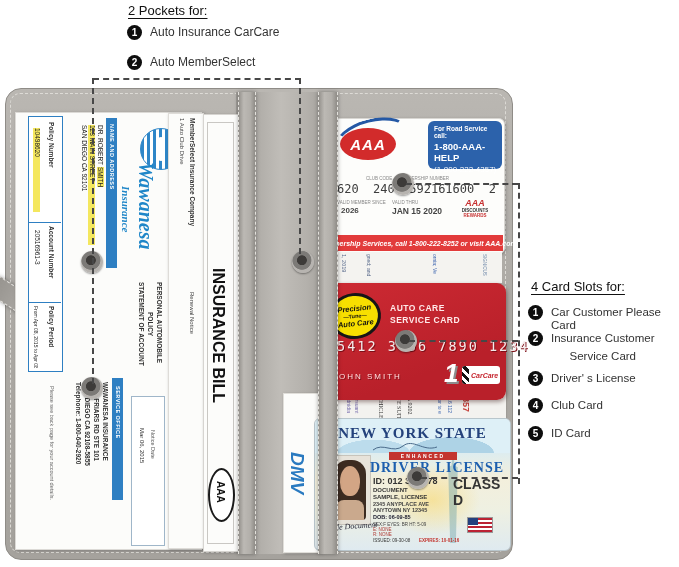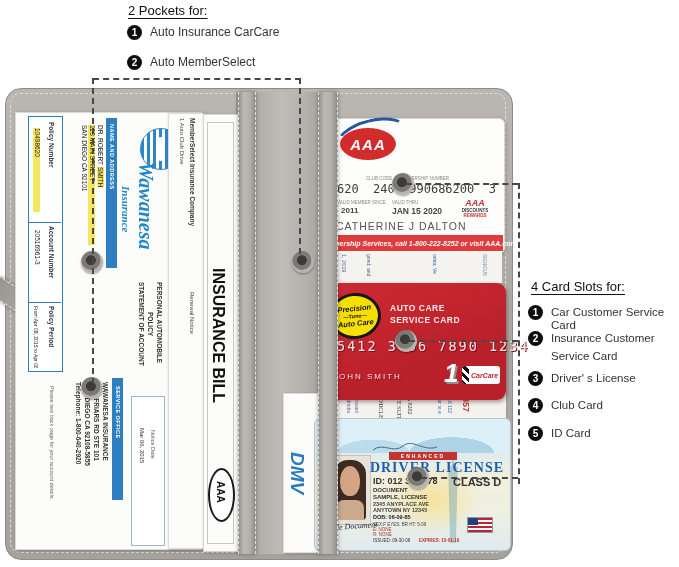--- a/index.html
+++ b/index.html
@@ -116,33 +116,37 @@
   <div class="a vt" style="left:461px;top:392px;height:26px;font-size:9px;font-weight:bold;color:#c4403a;">8857</div>
 
   <div class="a paper" style="left:283px;top:393px;width:36px;height:158px;border:1px solid #e0ded9;"></div>
   <div class="a vt" style="left:288px;top:452px;height:80px;font-size:19px;font-weight:bold;font-style:italic;color:#2a7ac0;">DMV</div>
 
   <div class="a paper card" style="left:333px;top:118px;width:170px;height:134px;background:#fdfdfb;border:1px solid #d8d6d2;"></div>
   <div class="a" style="left:334px;top:119px;width:72px;height:36px;border:3px solid transparent;border-top:3px solid #2458a5;border-radius:50%;transform:rotate(-14deg);"></div>
   <div class="a" style="left:340px;top:128px;width:56px;height:32px;background:#d22b2b;border-radius:50%;display:flex;align-items:center;justify-content:center;">
     <span style="color:#fff;font-weight:bold;font-style:italic;font-size:15px;letter-spacing:1px;">AAA</span>
   </div>
+  <div class="a" style="left:428px;top:121px;width:74px;height:48px;background:#2c62ab;border-radius:6px;color:#fff;padding:4px 0 0 6px;box-sizing:border-box;">
+    <div style="font-size:6.5px;font-weight:bold;">For Road Service call:</div>
+    <div style="font-size:9.5px;font-weight:bold;margin-top:2px;">1-800-AAA-HELP</div>
+    <div style="font-size:8px;margin-top:2px;">(1-800-222-4357)</div>
+  </div>
   <div class="a" style="left:366px;top:176px;font-size:4.5px;color:#888;">CLUB CODE</div>
   <div class="a" style="left:398px;top:176px;font-size:4.5px;color:#888;">MEMBERSHIP NUMBER</div>
-  <div class="a mono" style="left:337px;top:182px;font-size:12px;color:#3c3c3c;white-space:pre;">620  240  990686200  3</div>
+  <div class="a mono" style="left:337px;top:182px;font-size:12px;color:#3c3c3c;white-space:pre;">620  240  592161600  2</div>
   <div class="a" style="left:337px;top:200px;font-size:4.5px;color:#888;">VALID MEMBER SINCE</div>
-  <div class="a" style="left:341px;top:206px;font-size:8px;font-weight:bold;color:#444;">2011</div>
+  <div class="a" style="left:341px;top:206px;font-size:8px;font-weight:bold;color:#444;">2026</div>
   <div class="a" style="left:392px;top:200px;font-size:4.5px;color:#888;">VALID THRU</div>
   <div class="a" style="left:392px;top:206px;font-size:8.5px;font-weight:bold;color:#444;">JAN 15 2020</div>
   <div class="a" style="left:452px;top:198px;width:46px;text-align:center;">
     <div style="font-size:9px;font-weight:bold;font-style:italic;color:#c73030;">AAA</div>
     <div style="font-size:4.5px;font-weight:bold;color:#333;">DISCOUNTS</div>
     <div style="font-size:4.5px;font-weight:bold;color:#c73030;">REWARDS</div>
   </div>
-  <div class="a" style="left:336px;top:220px;font-size:10.5px;color:#555;letter-spacing:1px;">CATHERINE J DALTON</div>
   <div class="a" style="left:333px;top:235px;width:170px;height:16px;background:#e23b3b;display:flex;align-items:center;justify-content:center;">
     <span style="color:#fff;font-size:7px;font-weight:bold;font-style:italic;white-space:nowrap;">Membership Services, call 1-800-222-8252 or visit AAA.com</span>
   </div>
 
   <div class="a" style="left:334px;top:252px;width:168px;height:31px;background:#f4f3f0;"></div>
   <div class="a vt" style="left:340px;top:254px;height:27px;font-size:5.5px;color:#5a6b8c;">1, 2019</div>
   <div class="a vt" style="left:366px;top:254px;height:27px;font-size:5px;color:#5a6b8c;">gned; and</div>
   <div class="a vt" style="left:432px;top:254px;height:27px;font-size:5px;color:#3e66b0;">ornia; Ve</div>
   <div class="a vt" style="left:481px;top:254px;height:27px;font-size:4.5px;color:#6b86a8;">SIGN/CUS</div>
 
@@ -165,40 +169,41 @@
     <div style="width:7px;height:100%;background:repeating-linear-gradient(45deg,#111 0 3px,#fff 3px 6px);"></div>
     <span style="font-size:7px;font-weight:900;font-style:italic;color:#c5232d;margin-left:2px;">CarCare</span>
   </div>
 
   <div class="a card" style="left:314px;top:418px;width:195px;height:131px;overflow:hidden;border:1px solid #b9c6cc;
               background:linear-gradient(180deg,#e8f3f8 0,#d9ecf3 22%,#f3efdc 45%,#eef0e2 70%,#dfeaf0 100%);">
 
     <div style="position:absolute;left:0;top:0;width:100%;height:34px;
                 background:radial-gradient(60px 22px at 30% 100%,#bcdcec 0 60%,transparent 61%),
                            radial-gradient(70px 26px at 70% 100%,#aed3e6 0 60%,transparent 61%),#def0f7;"></div>
+    <div class="serif" style="position:absolute;left:0;top:6px;width:100%;text-align:center;font-size:15px;font-weight:bold;color:#24427c;letter-spacing:1px;">NEW YORK STATE</div>
     <svg width="70" height="12" viewBox="0 0 70 12" style="position:absolute;left:56px;top:23px;">
       <path d="M2 8 C 12 0, 22 12, 32 4 S 52 10, 66 5" stroke="#4a6a8a" stroke-width="1" fill="none"></path>
     </svg>
 
     <div style="position:absolute;left:14px;top:36px;width:40px;height:68px;background:#e7e3da;border:1px solid #c8c4bb;">
       <div style="position:absolute;left:4px;top:4px;width:32px;height:60px;border-radius:14px 14px 4px 4px;background:#3c2b21;"></div>
       <div style="position:absolute;left:10px;top:10px;width:20px;height:30px;border-radius:50% 50% 45% 45%;background:#d3a585;"></div>
       <div style="position:absolute;left:6px;top:44px;width:28px;height:20px;border-radius:8px 8px 0 0;background:#caa98d;"></div>
     </div>
 
     <div style="position:absolute;left:70px;top:46px;width:95px;height:70px;background:radial-gradient(closest-side,rgba(250,214,100,.55),rgba(250,214,100,0));"></div>
     <div style="position:absolute;left:126px;top:38px;width:24px;height:86px;background:rgba(110,165,170,.45);
                 clip-path:polygon(46% 0,54% 0,56% 10%,70% 12%,62% 100%,38% 100%,30% 12%,44% 10%);"></div>
 
     <div style="position:absolute;left:74px;top:33px;width:68px;height:8px;background:#c3342f;display:flex;align-items:center;justify-content:center;">
       <span style="font-size:5px;font-weight:bold;color:#fff;letter-spacing:2px;">ENHANCED</span>
     </div>
     <div class="serif" style="position:absolute;left:52px;top:41px;width:140px;text-align:center;font-size:14px;font-weight:bold;color:#1d5fae;letter-spacing:1px;">DRIVER LICENSE</div>
     <div style="position:absolute;left:58px;top:57px;font-size:9px;font-weight:bold;color:#333;">ID: 012 345 678</div>
-    <div style="position:absolute;left:138px;top:57px;font-size:11px;font-weight:bold;color:#333;">CLASS D</div>
+    <div style="position:absolute;left:138px;top:57px;font-size:14px;font-weight:bold;color:#333;">CLASS D</div>
     <div style="position:absolute;left:58px;top:68px;font-size:6px;font-weight:bold;color:#333;">DOCUMENT</div>
     <div style="position:absolute;left:58px;top:75px;font-size:6px;font-weight:bold;color:#333;">SAMPLE, LICENSE</div>
     <div style="position:absolute;left:58px;top:82px;font-size:5.5px;font-weight:bold;color:#444;">2345 ANYPLACE AVE</div>
     <div style="position:absolute;left:58px;top:88px;font-size:5.5px;font-weight:bold;color:#444;">ANYTOWN NY 12345</div>
     <div style="position:absolute;left:58px;top:95px;font-size:5.5px;font-weight:bold;color:#223;">DOB: 06-09-85</div>
     <div style="position:absolute;left:58px;top:103px;font-size:4.5px;color:#444;">SEX:F  EYES: BR  HT: 5-09</div>
     <div style="position:absolute;left:58px;top:108px;font-size:4.5px;color:#b03a35;">E: NONE</div>
     <div style="position:absolute;left:58px;top:113px;font-size:4.5px;color:#b03a35;">R: NONE</div>
     <div style="position:absolute;left:58px;top:119px;font-size:4.5px;color:#333;">ISSUED: 09-30-08</div>
     <div style="position:absolute;left:104px;top:119px;font-size:4.5px;font-weight:bold;color:#c3342f;">EXPIRES: 10-01-16</div>
@@ -233,25 +238,25 @@
     <div class="ann-label" style="padding-top:1px;">Auto Insurance CarCare</div>
   </div>
   <div class="a ann-item" style="left:127px;top:55px;">
     <div class="numdot">2</div>
     <div class="ann-label" style="padding-top:1px;">Auto MemberSelect</div>
   </div>
 
   <div class="a ann-title" style="left:531px;top:279px;">4 Card Slots for:</div>
   <div class="a ann-item" style="left:528px;top:305px;">
     <div class="numdot">1</div>
-    <div class="ann-label" style="padding-top:1px;font-size:11.5px;">Car Customer Service Card</div>
+    <div class="ann-label" style="padding-top:1px;font-size:11.5px;">Car Customer Please Card</div>
   </div>
   <div class="a ann-item" style="left:528px;top:331px;">
     <div class="numdot">2</div>
-    <div style="padding-top:1px;">
+    <div style="padding-top:1px;text-align:center;">
       <div class="ann-label" style="font-size:11.5px;">Insurance Customer</div>
       <div class="ann-label" style="font-size:11.5px;margin-top:5px;">Service Card</div>
     </div>
   </div>
   <div class="a ann-item" style="left:528px;top:371px;">
     <div class="numdot">3</div>
     <div class="ann-label" style="padding-top:1px;font-size:11.5px;">Driver' s License</div>
   </div>
   <div class="a ann-item" style="left:528px;top:398px;">
     <div class="numdot">4</div>

